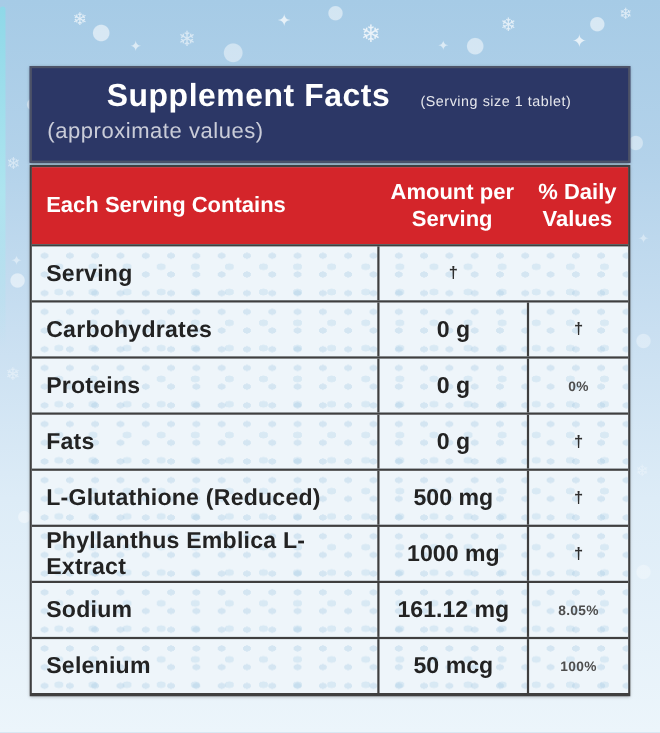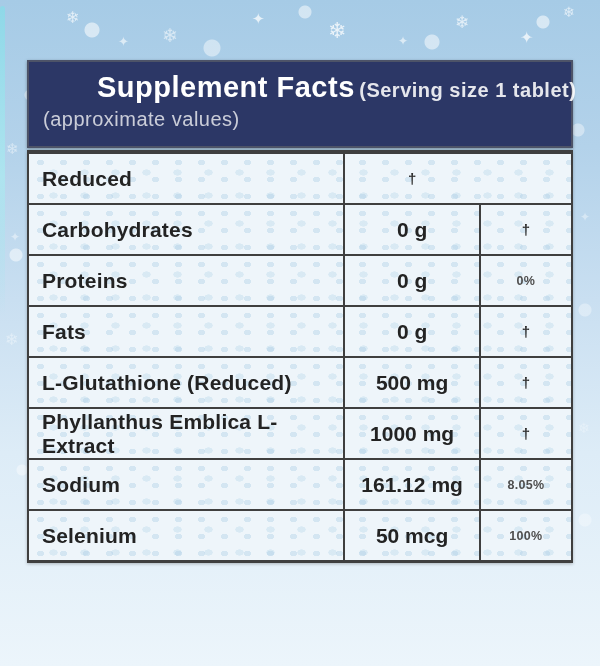--- a/index.html
+++ b/index.html
@@ -32,21 +32,21 @@
 
   
   .navy {
     position:absolute; left:27px; top:60px; width:546px; height:88px;
     background:#2c3766; border:2px solid #4d5368;
     padding:9px 14px 6px 14px; color:#fff;
     box-shadow:0 1px 3px rgba(0,0,0,.35);
   }
   .title-line { white-space:nowrap; }
   .navy .title { font-size:29px; font-weight:bold; letter-spacing:.5px;margin-left:27px; }
-  .navy .serving { font-size:20px; font-weight:700; color:rgba(255,255,255,.88); margin-left:0; letter-spacing:.5px; }
+  .navy .serving { font-size:13px; font-weight:400; color:rgba(255,255,255,.88); margin-left:23px; letter-spacing:.5px; }
   .navy .approx { font-size:20px; font-weight:400; color:rgba(255,255,255,.75); margin-top:4px; letter-spacing:.5px; }
 
   
   .tableframe {
     position:absolute; left:27px; top:150px; width:546px;
     border:2px solid #3f3f3f; border-bottom-width:3px;
     box-shadow:0 1px 3px rgba(0,0,0,.25);
   }
   .redband {
     display:grid; grid-template-columns:58% 25% 17%; align-items:center;
@@ -97,24 +97,29 @@
 
   <div class="navy">
     <div class="title-line">
       <span class="title"></span><span class="title">Supplement Facts</span>
       <span class="serving">(Serving size 1 tablet)</span>
     </div>
     <div class="approx">(approximate values)</div>
   </div>
 
   <div class="tableframe">
+    <div class="redband">
+      <div class="c1">Each Serving Contains</div>
+      <div class="c2">Amount per Serving</div>
+      <div class="c3">% Daily Values</div>
+    </div>
     <div class="tbody">
 
         <div class="row">
-          <div class="cell name">Reduced</div>
+          <div class="cell name">Serving</div>
           <div class="cell dv">†</div>
         </div>
 
         <div class="row">
           <div class="cell name">Carbohydrates</div>
           <div class="cell amt">0 g</div>
           <div class="cell dv">†</div>
         </div>
 
         <div class="row">

